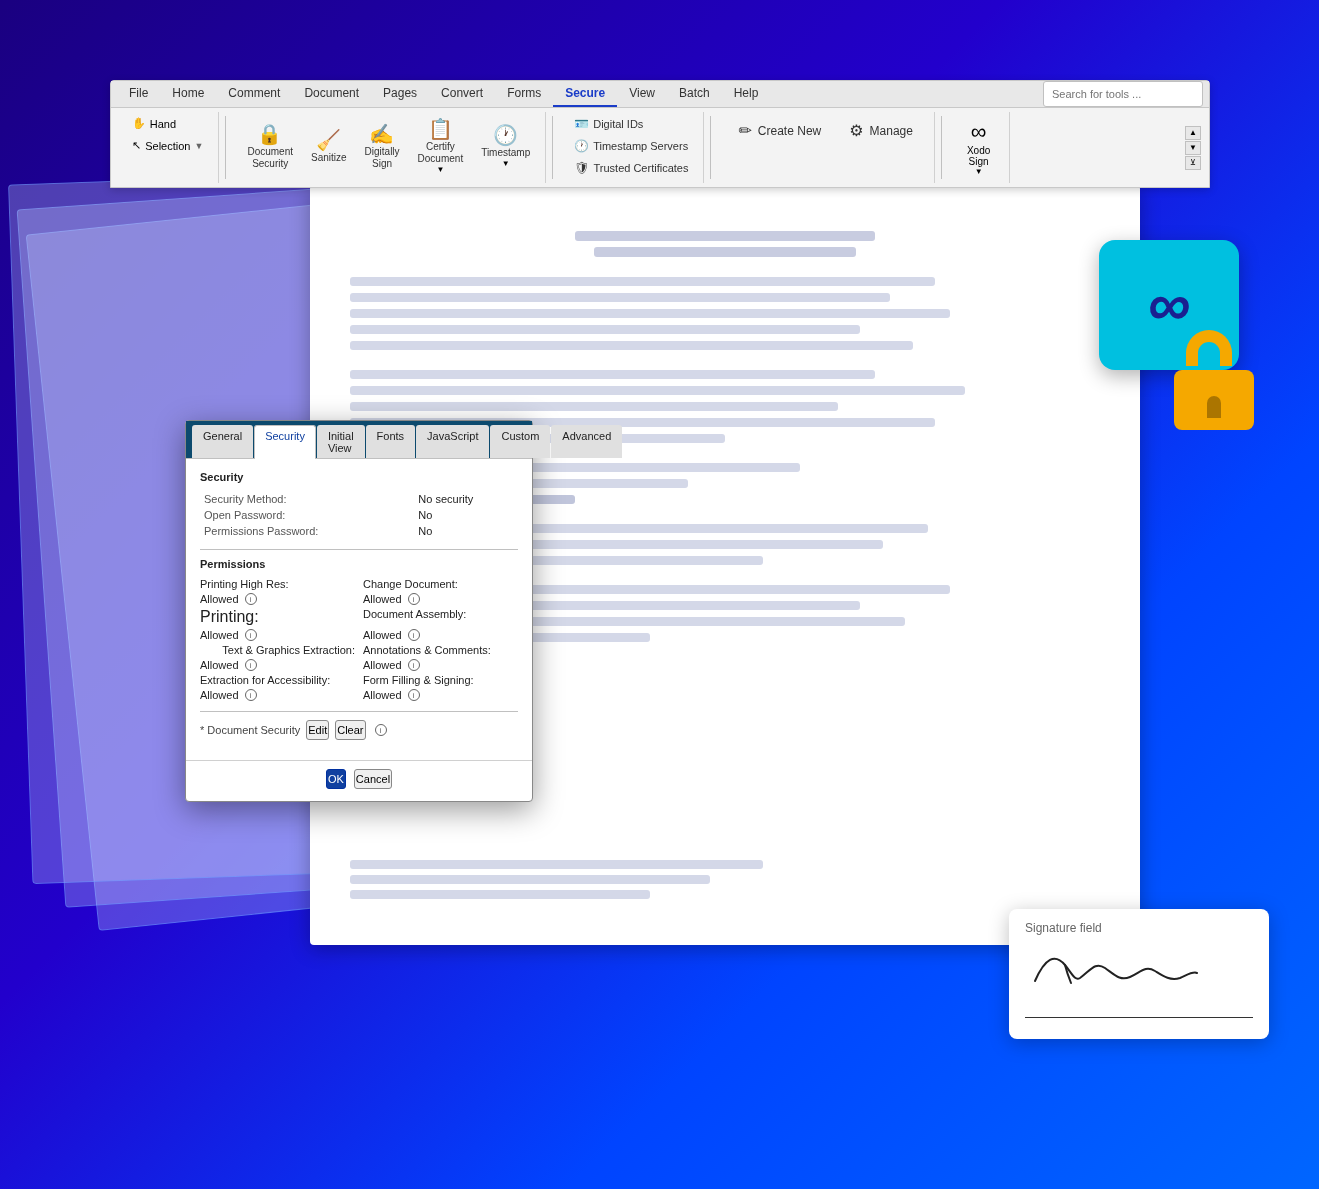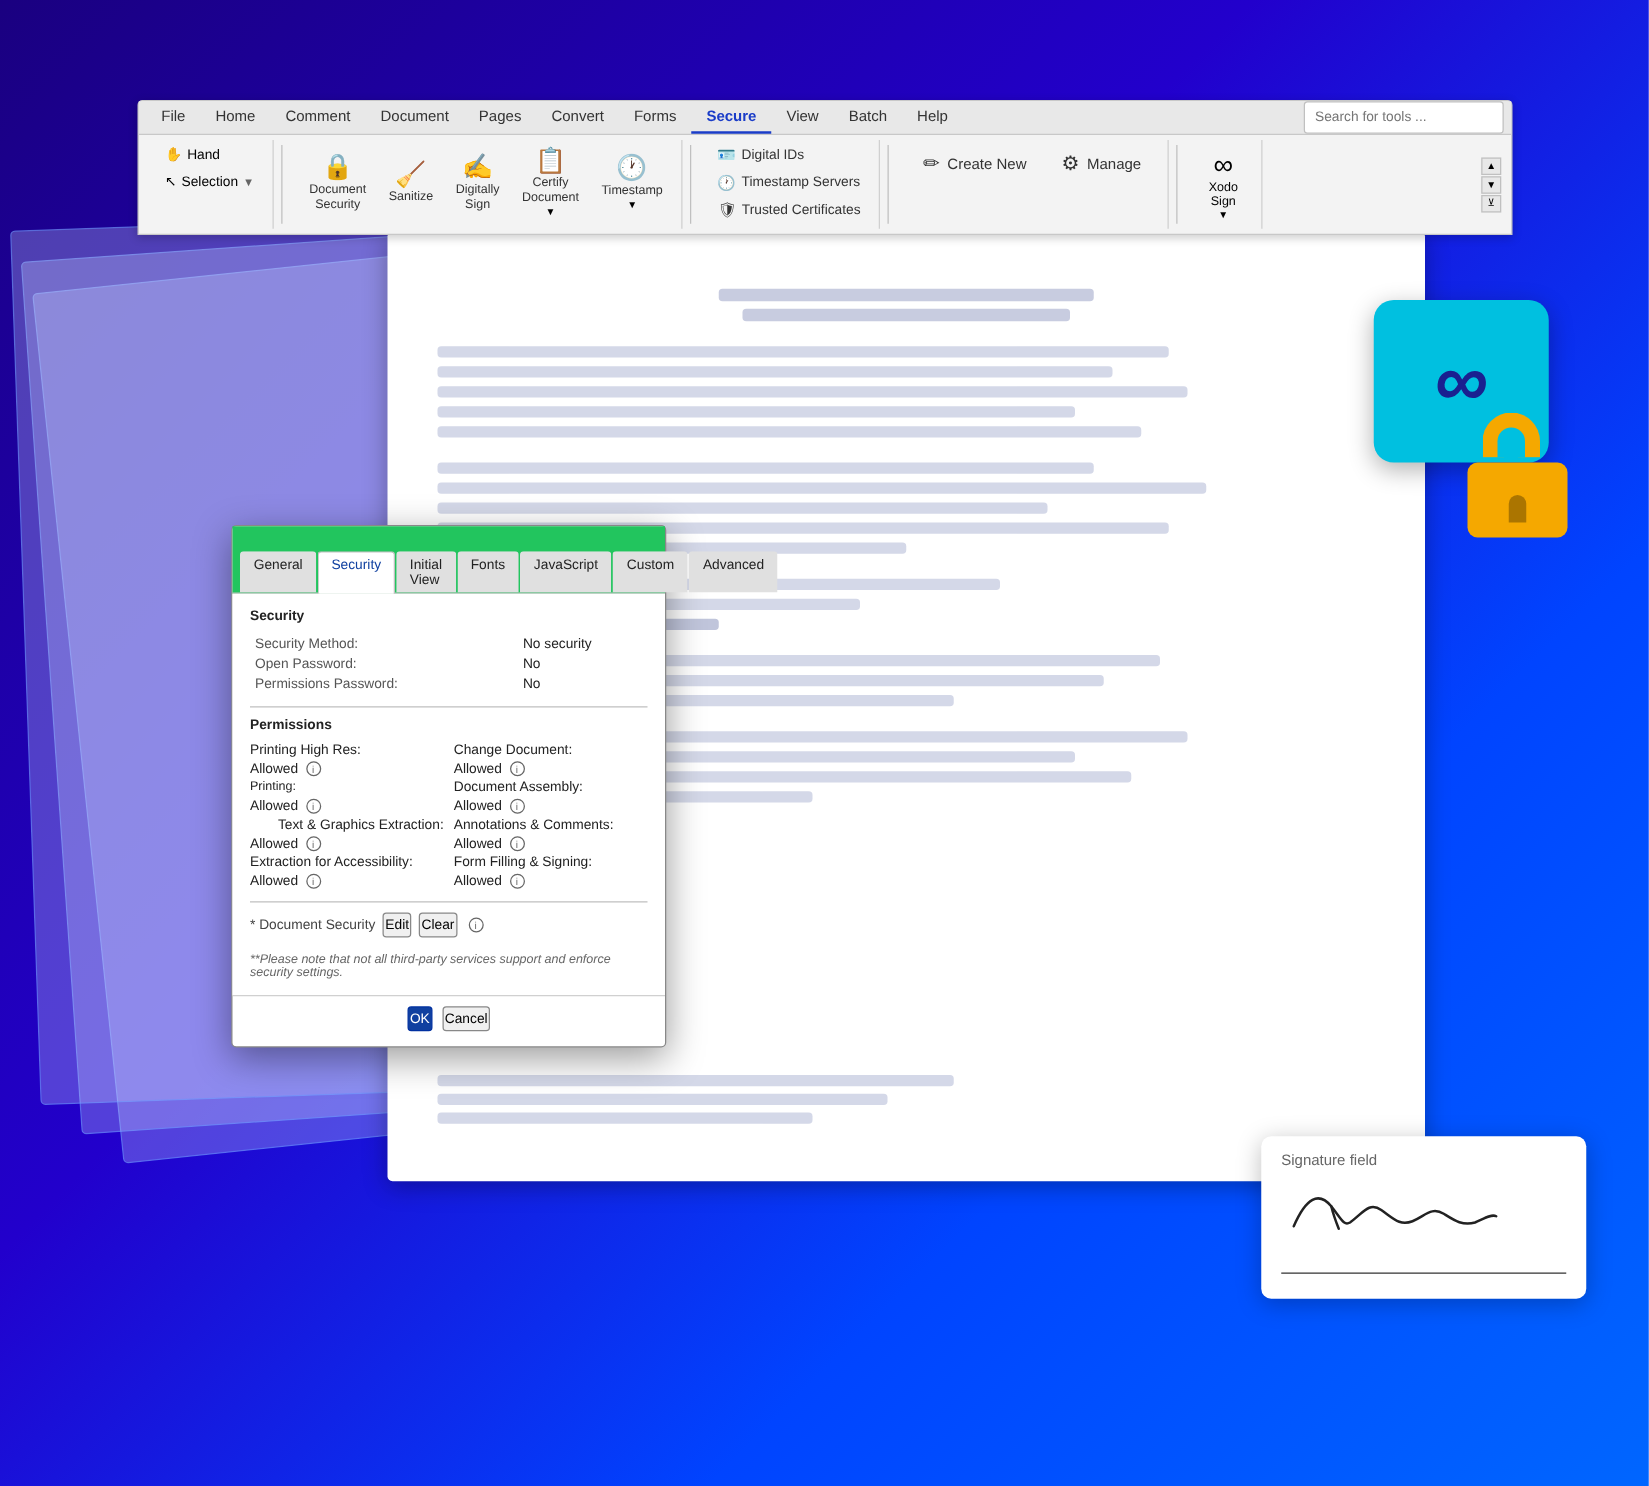--- a/index.html
+++ b/index.html
@@ -347,23 +347,23 @@
       display: flex;
       align-items: center;
       justify-content: center;
       cursor: pointer;
       font-size: 10px;
       color: white;
     }
 
     .dialog-tabs {
       display: flex;
-      padding: 20px 6px 0;
+      padding: 4px 6px 0;
       border-bottom: 1px solid #c0c0c0;
-      background: #22c55e;
+      background: #0c4a6e;
       gap: 1px;
     }
     .dialog-tab {
       padding: 4px 10px;
       font-size: 11px;
       cursor: pointer;
       border: 1px solid transparent;
       border-bottom: none;
       border-radius: 3px 3px 0 0;
       background: #e0e0e0;
@@ -692,21 +692,21 @@
       </div>
       <div style="display:flex;align-items:center;gap:3px;font-size:11px;">
         <span style="color:#222;">Allowed</span>
         <span class="info-icon">i</span>
       </div>
       <div style="display:flex;align-items:center;gap:3px;font-size:11px;">
         <span style="color:#222;">Allowed</span>
         <span class="info-icon">i</span>
       </div>
 
-      <div style="display:flex;align-items:flex-start;gap:3px;font-size:10px;">
+      <div style="display:flex;align-items:flex-end;gap:3px;font-size:16px;">
         <span>Printing:</span>
       </div>
       <div style="display:flex;align-items:flex-start;gap:3px;font-size:11px;">
         <span>Document Assembly:</span>
       </div>
       <div style="display:flex;align-items:center;gap:3px;font-size:11px;">
         <span style="color:#222;">Allowed</span>
         <span class="info-icon">i</span>
       </div>
       <div style="display:flex;align-items:center;gap:3px;font-size:11px;">
@@ -747,21 +747,20 @@
 
     <hr class="dialog-separator">
 
     <div class="doc-security-row">
       <span class="doc-security-label">* Document Security</span>
       <button class="dialog-btn">Edit</button>
       <button class="dialog-btn">Clear</button>
       <span class="info-icon">i</span>
     </div>
 
-    <div class="dialog-note">**Please note that not all third-party services support and enforce security settings.</div>
   </div>
 
   <div class="dialog-footer">
     <button class="dialog-btn primary">OK</button>
     <button class="dialog-btn">Cancel</button>
   </div>
 </div>
 
 <div class="signature-card">
   <div class="signature-field-label">Signature field</div>

